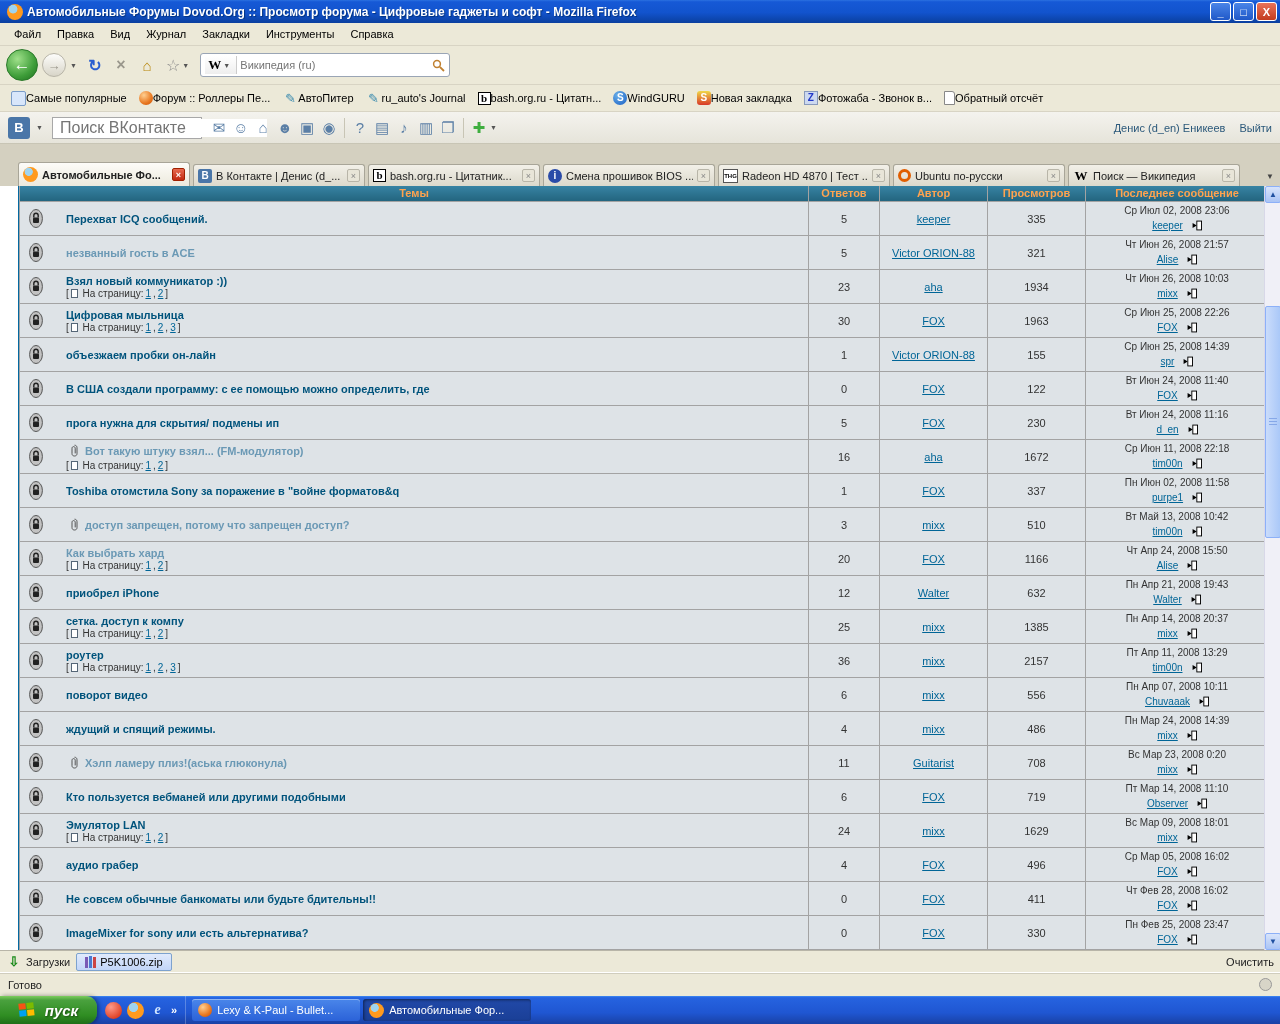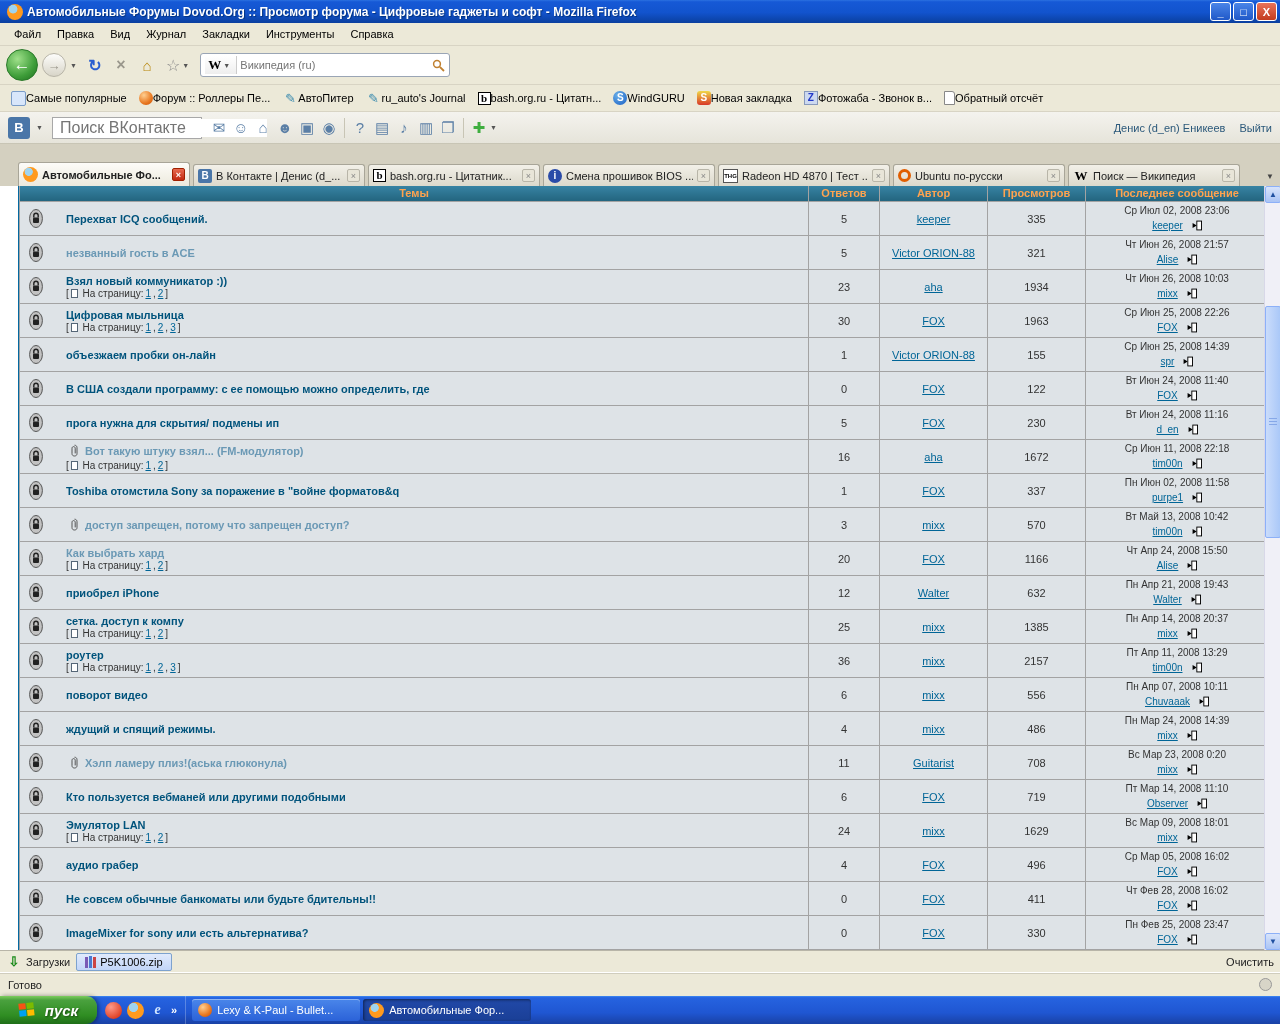--- a/index.html
+++ b/index.html
@@ -657,21 +657,21 @@
                         <path d="M4.5 1.2c1.5 0 2.5 1 2.5 2.5v6c0 1.4-1 2.3-2.5 2.3S2 11.1 2 9.7V4.2c0-.9.7-1.6 1.6-1.6s1.6.7 1.6 1.6v5.2" fill="none" stroke="#555" stroke-width="1"></path>
                       </svg>
                     </span>
                     <a class="topic-link visited">доступ запрещен, потому что запрещен доступ?</a>
                   </div>
                 </div>
               </div>
             </td>
             <td class="c-num">3</td>
             <td class="c-author"><a class="author-link">mixx</a></td>
-            <td class="c-num">570</td>
+            <td class="c-num">510</td>
             <td class="c-last">
               <div class="lp-date">Вт Май 13, 2008 10:42</div>
               <div class="lp-user">
                 <a class="lp-link">tim00n</a>
                 <span class="ico goto-last-icon">
                   <svg width="17" height="11" viewBox="0 0 17 11">
                     <path d="M1 5.5 h6 V2.8 L11.4 5.5 7 8.2 V5.5z" fill="#000"></path>
                     <rect x="11.5" y="0.8" width="5" height="9.4" fill="#fff" stroke="#000"></rect>
                   </svg>
                 </span>

